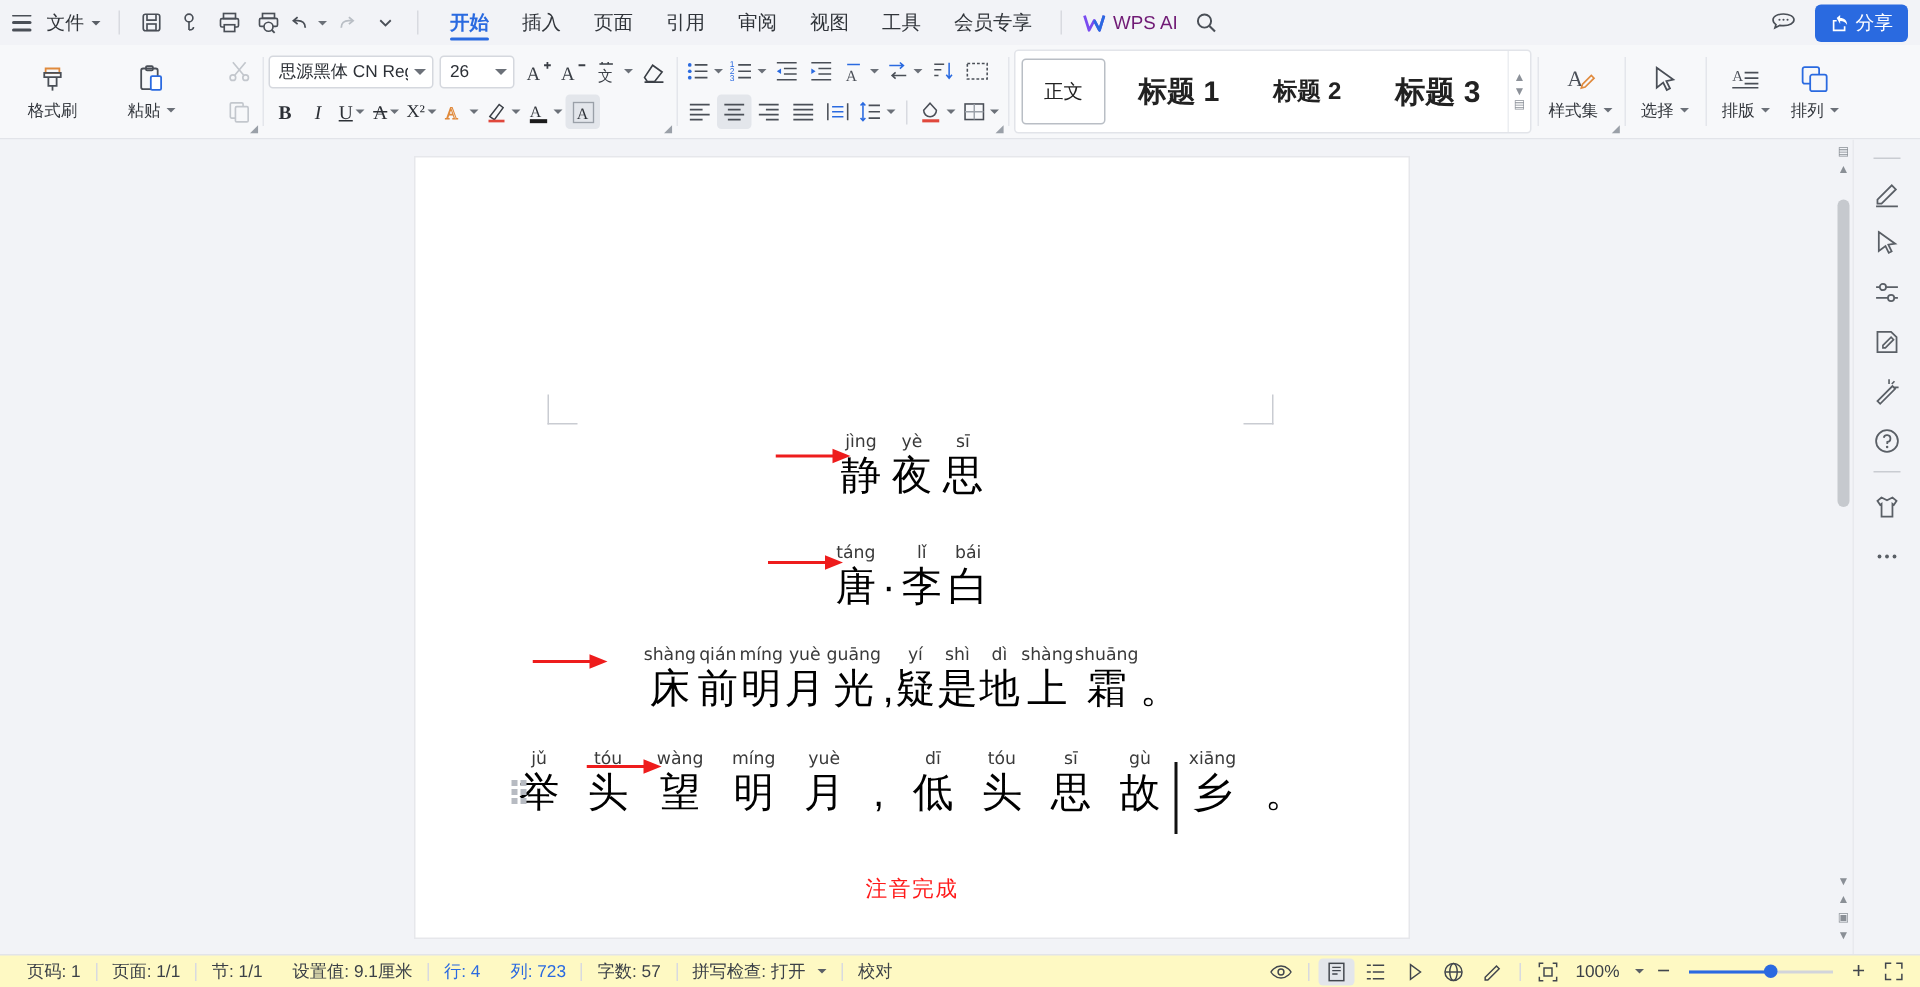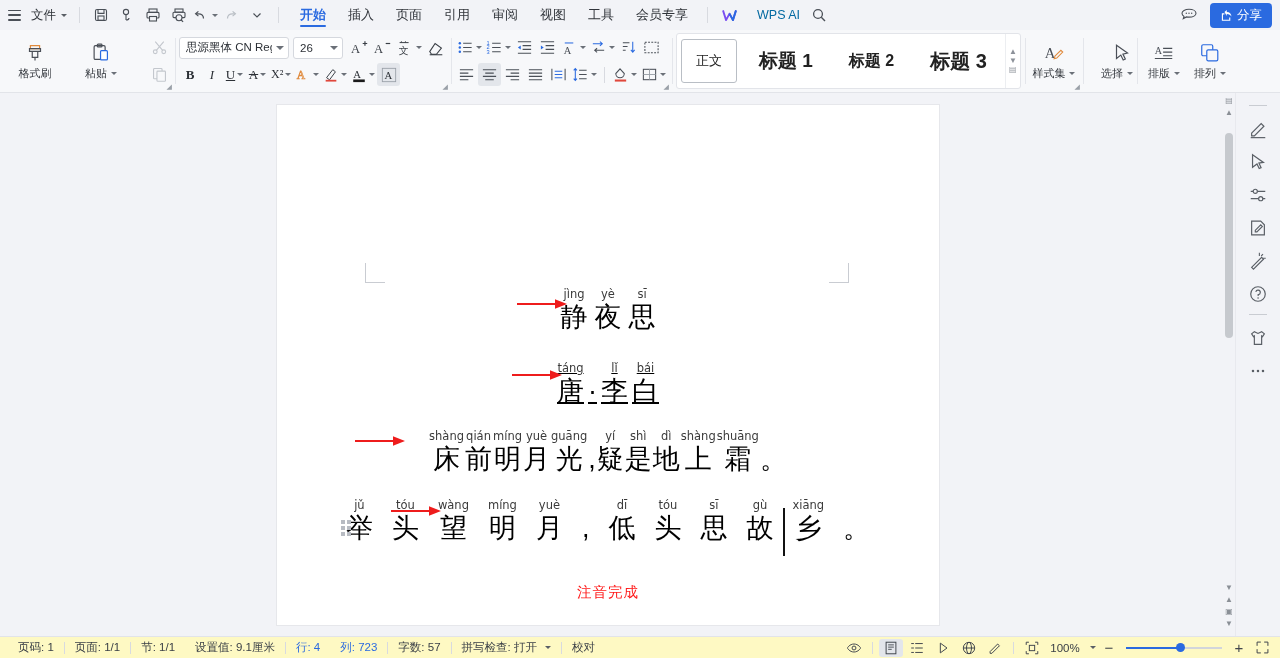--- a/index.html
+++ b/index.html
@@ -21,21 +21,21 @@
   .hamburger i { display: block; height: 1.5px; background: #4a4f57; border-radius: 1px; }
   .tb-file { display: flex; align-items: center; font-size: 12.5px; color: #30343a; padding: 3px 4px; border-radius: 3px; cursor: default; }
   .caret { display: inline-block; width: 0; height: 0; border-left: 3.5px solid transparent; border-right: 3.5px solid transparent; border-top: 3.5px solid #5a5f66; margin-left: 5px; }
   .vdiv { width: 1px; height: 16px; background: #d8dae0; margin: 0 8px; }
   .qicon { width: 26px; height: 22px; display: flex; align-items: center; justify-content: center; border-radius: 3px; }
   .qicon svg { display:block; }
   .menu-tabs { display: flex; align-items: center; height: 30px; margin-left: 2px; }
   .mtab { font-size: 13px; color: #30343a; padding: 0 11px; height: 30px; line-height: 30px; position: relative; cursor: default; }
   .mtab.active { color: #2a6ae0; font-weight: bold; }
   .mtab.active::after { content:""; position: absolute; left: 11px; right: 11px; bottom: 3px; height: 2px; background: #2a6ae0; border-radius: 1px; }
-  .wpsai { display: flex; align-items: center; font-size: 12.5px; color: #0369a1; gap: 20px; padding: 0 6px; }
+  .wpsai { display: flex; align-items: center; font-size: 12.5px; color: #701a75; gap: 5px; padding: 0 6px; }
   .ai-logo { width: 15px; height: 13px; }
   .tb-right { position: absolute; right: 8px; top: 0; height: 30px; display: flex; align-items: center; gap: 8px; }
   .share-btn {
     background: #2a6ae0; color: #fff; font-size: 12.5px; border-radius: 4px;
     padding: 4px 10px; display: flex; align-items: center; gap: 4px; cursor: pointer;
   }
 
   
   .ribbon {
     flex: 0 0 63px; height: 63px; background: #f7f8fa; display: flex; align-items: stretch;
@@ -520,21 +520,21 @@
           </svg>
         <span class="lbl">
             <span>样式集</span>
             <i class="mini-caret"></i>
           </span>
       </div>
       <span class="rg-corner">◢</span>
     </div>
 
     <div class="rgroup">
-      <div class="bigbtn" style="width:46px;align-items:flex-end;">
+      <div class="bigbtn" style="width:46px;">
         <svg width="22" height="22" viewBox="0 0 24 24">
             <path d="M6 3.5 18 12l-5 1.2 2.6 5.3-2.3 1.1-2.6-5.3L6 18z" fill="none" stroke="#4a4f57" stroke-width="1.3"></path>
           </svg>
         <span class="lbl">
             <span>选择</span>
             <i class="mini-caret"></i>
           </span>
       </div>
     </div>
 
@@ -588,21 +588,21 @@
             </div>
           </div>
           <div class="arrow" style="left:240px;top:193px;">
             <svg width="52" height="12" viewBox="0 0 52 12">
                 <path d="M0 6h40" stroke="#ee1c1c" stroke-width="2"></path>
                 <path d="M38 1.2 50 6 38 10.8z" fill="#ee1c1c"></path>
               </svg>
           </div>
 
           <div class="pline" style="left:0;right:0;top:257px;">
-            <div class="ruby-row" style="gap:4px;text-decoration:underline;">
+            <div class="ruby-row" style="gap:4px;">
               <div class="rb">
                   <span class="py">táng</span>
                   <span class="han">唐</span>
                 </div>
               <div class="rb punc">
                   <span class="py"></span>
                   <span class="han">·</span>
                 </div>
               <div class="rb">
                   <span class="py">lǐ</span>

